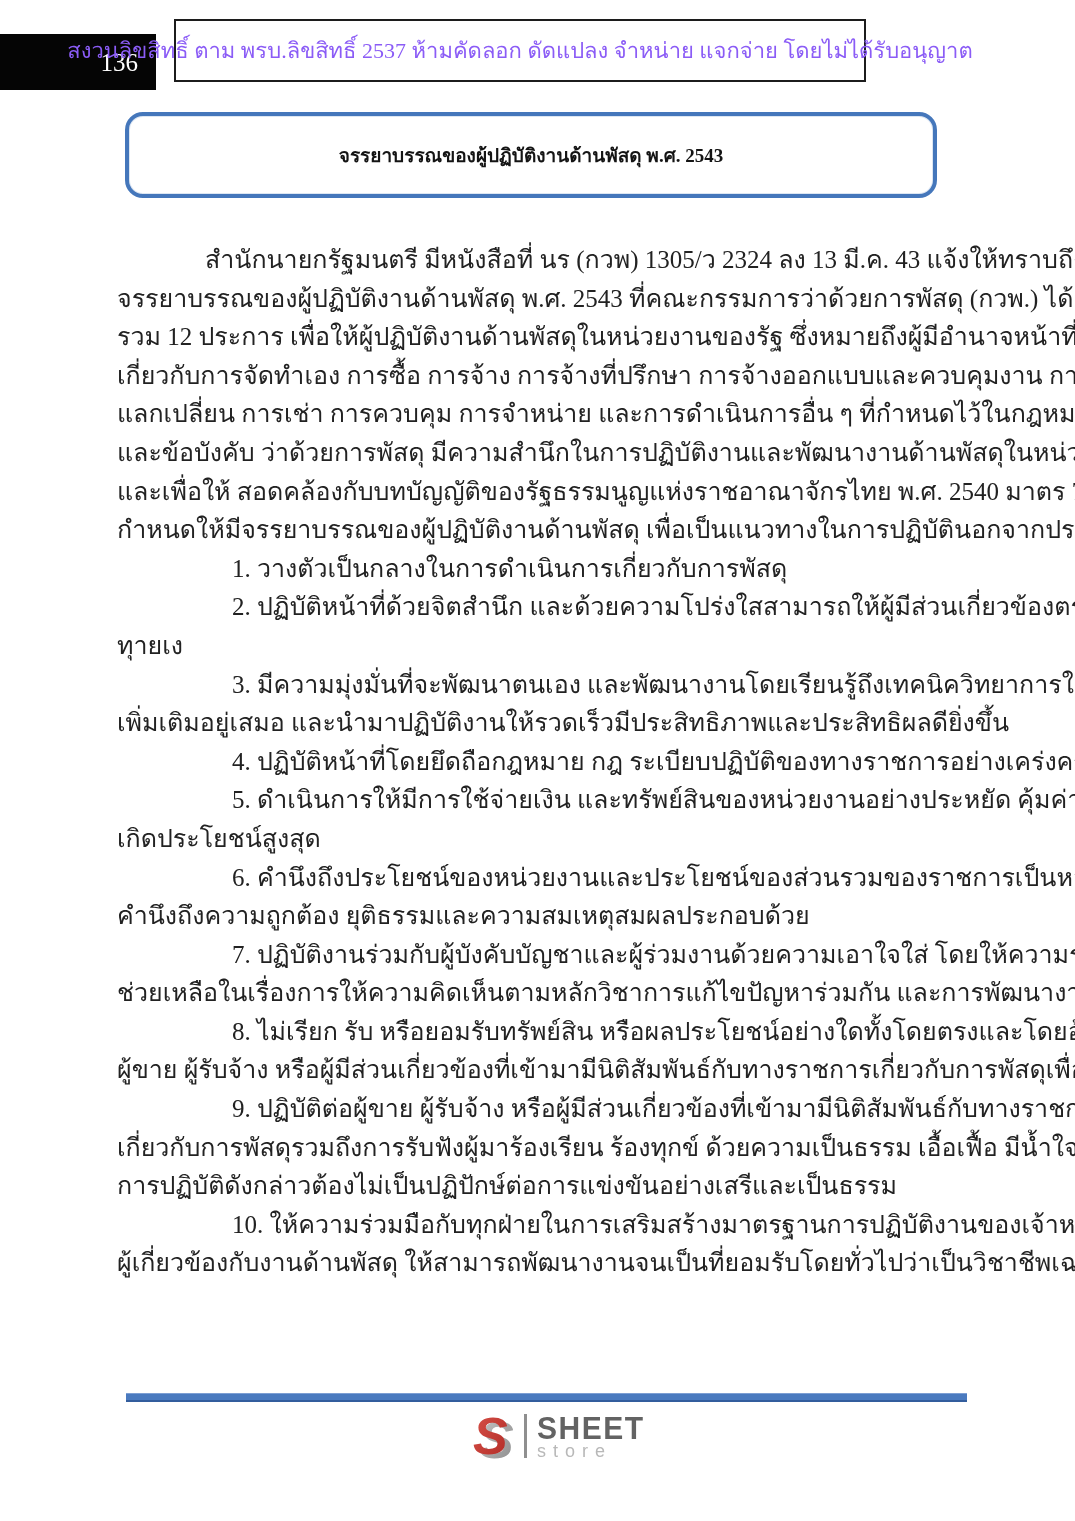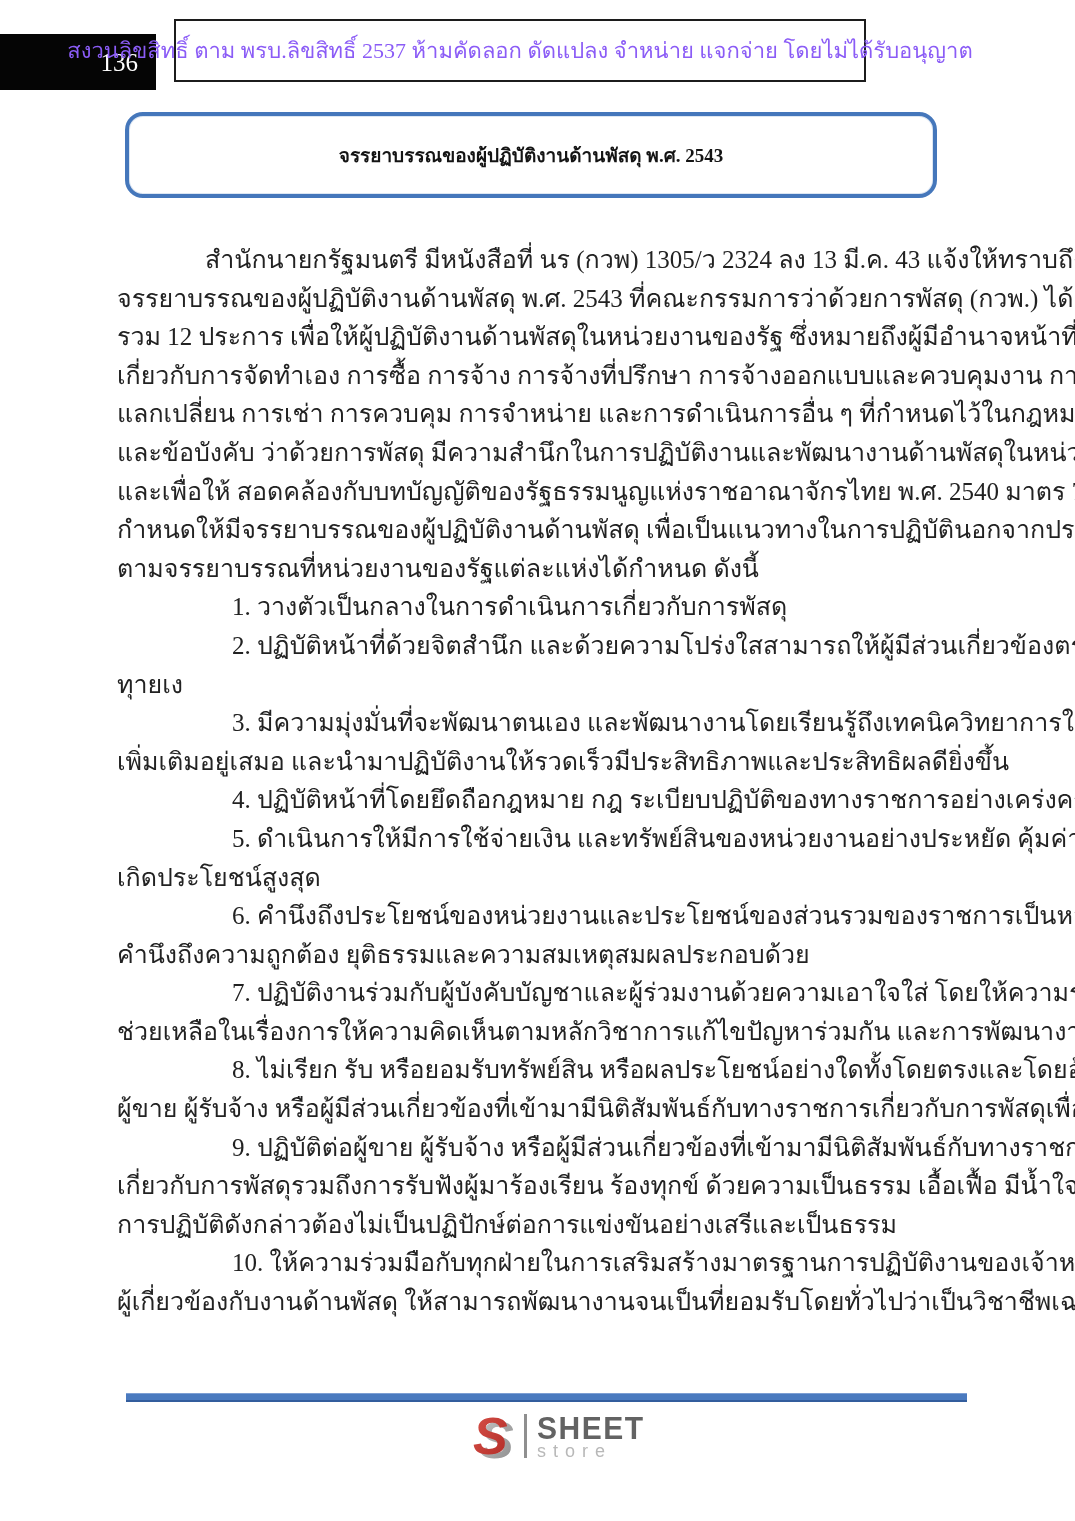--- a/index.html
+++ b/index.html
@@ -143,21 +143,20 @@
       <div class="text-line indent-flush">เกี่ยวกับการจัดทำเอง การซื้อ การจ้าง การจ้างที่ปรึกษา การจ้างออกแบบและควบคุมงาน การ</div>
 
       <div class="text-line indent-flush">แลกเปลี่ยน การเช่า การควบคุม การจำหน่าย และการดำเนินการอื่น ๆ ที่กำหนดไว้ในกฎหมาย ระเบียบ</div>
 
       <div class="text-line indent-flush">และข้อบังคับ ว่าด้วยการพัสดุ มีความสำนึกในการปฏิบัติงานและพัฒนางานด้านพัสดุในหน่วยงานของรัฐ</div>
 
       <div class="text-line indent-flush">และเพื่อให้ สอดคล้องกับบทบัญญัติของรัฐธรรมนูญแห่งราชอาณาจักรไทย พ.ศ. 2540 มาตร 77 จึงได้</div>
 
       <div class="text-line indent-flush">กำหนดให้มีจรรยาบรรณของผู้ปฏิบัติงานด้านพัสดุ เพื่อเป็นแนวทางในการปฏิบัตินอกจากประพฤติปฏิบัติ</div>
 
-      <div class="text-line indent-flush">ตามจรรยาบรรณที่หน่วยงานของรัฐแต่ละแห่งได้กำหนด ดังนี้</div>
 
       <div class="text-line indent-item">1. วางตัวเป็นกลางในการดำเนินการเกี่ยวกับการพัสดุ</div>
 
       <div class="text-line indent-item">2. ปฏิบัติหน้าที่ด้วยจิตสำนึก และด้วยความโปร่งใสสามารถให้ผู้มีส่วนเกี่ยวข้องตรวจสอบได้</div>
 
       <div class="text-line indent-flush">ทุายเง</div>
 
       <div class="text-line indent-item">3. มีความมุ่งมั่นที่จะพัฒนาตนเอง และพัฒนางานโดยเรียนรู้ถึงเทคนิควิทยาการใหม่ ๆ</div>
 
       <div class="text-line indent-flush">เพิ่มเติมอยู่เสมอ และนำมาปฏิบัติงานให้รวดเร็วมีประสิทธิภาพและประสิทธิผลดียิ่งขึ้น</div>

